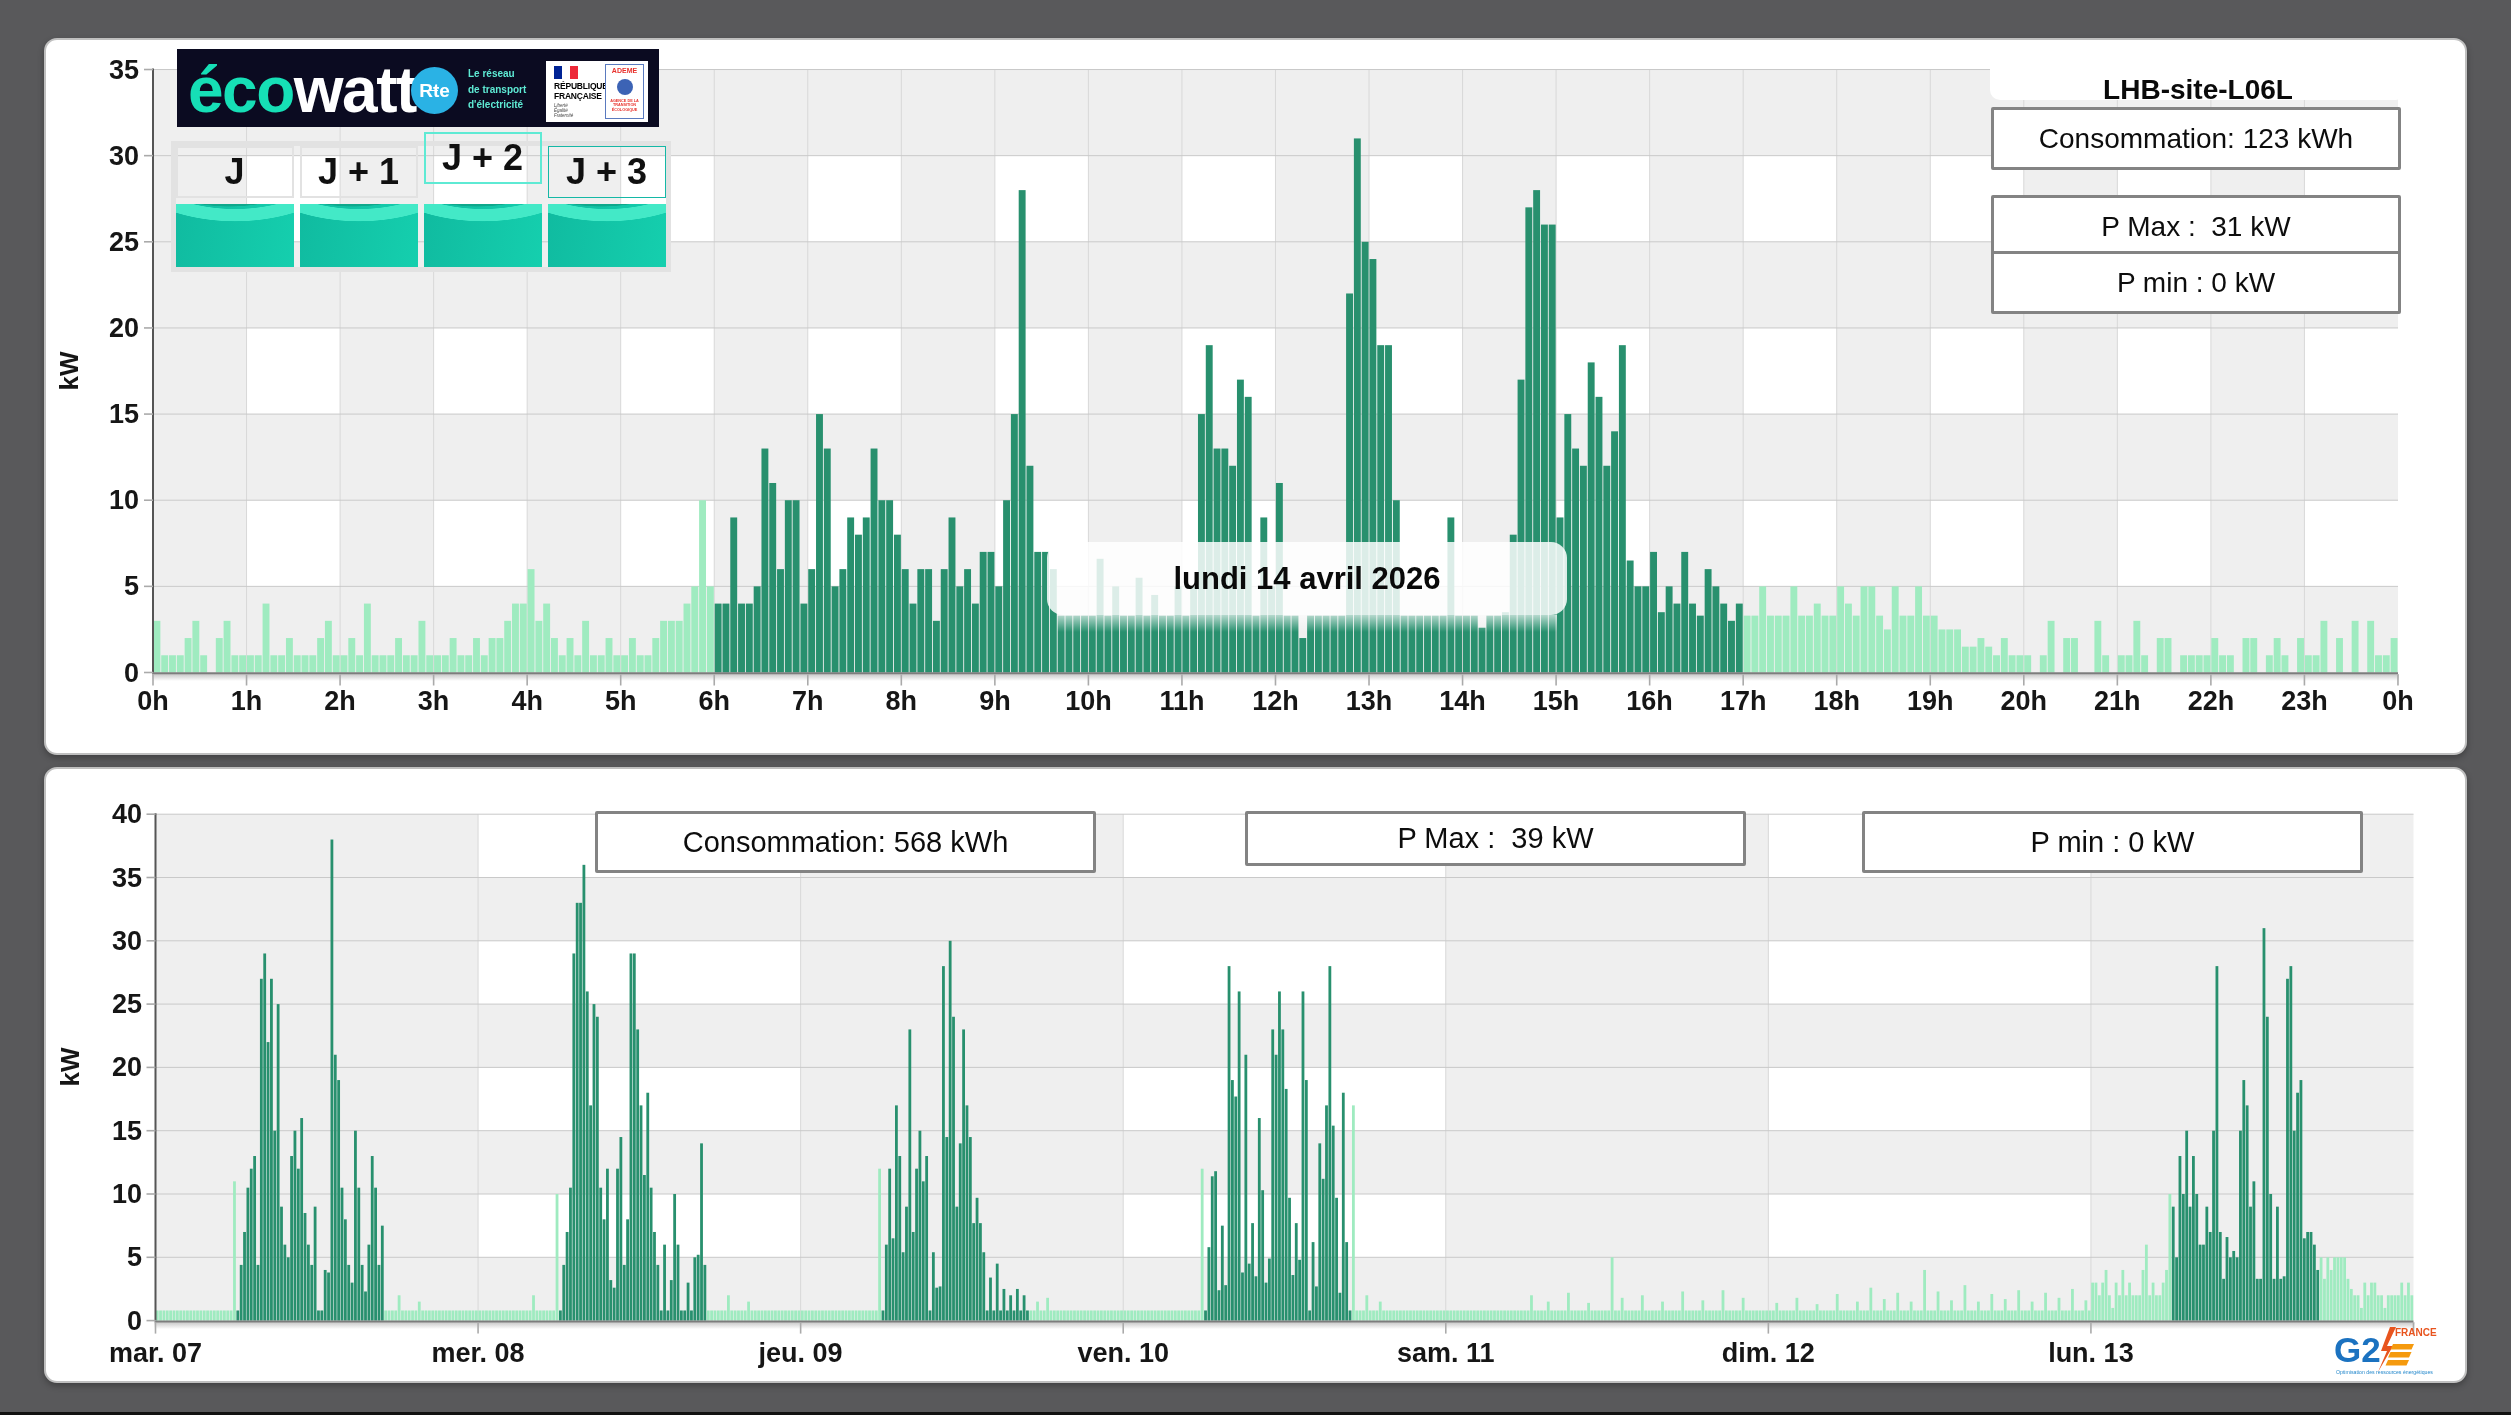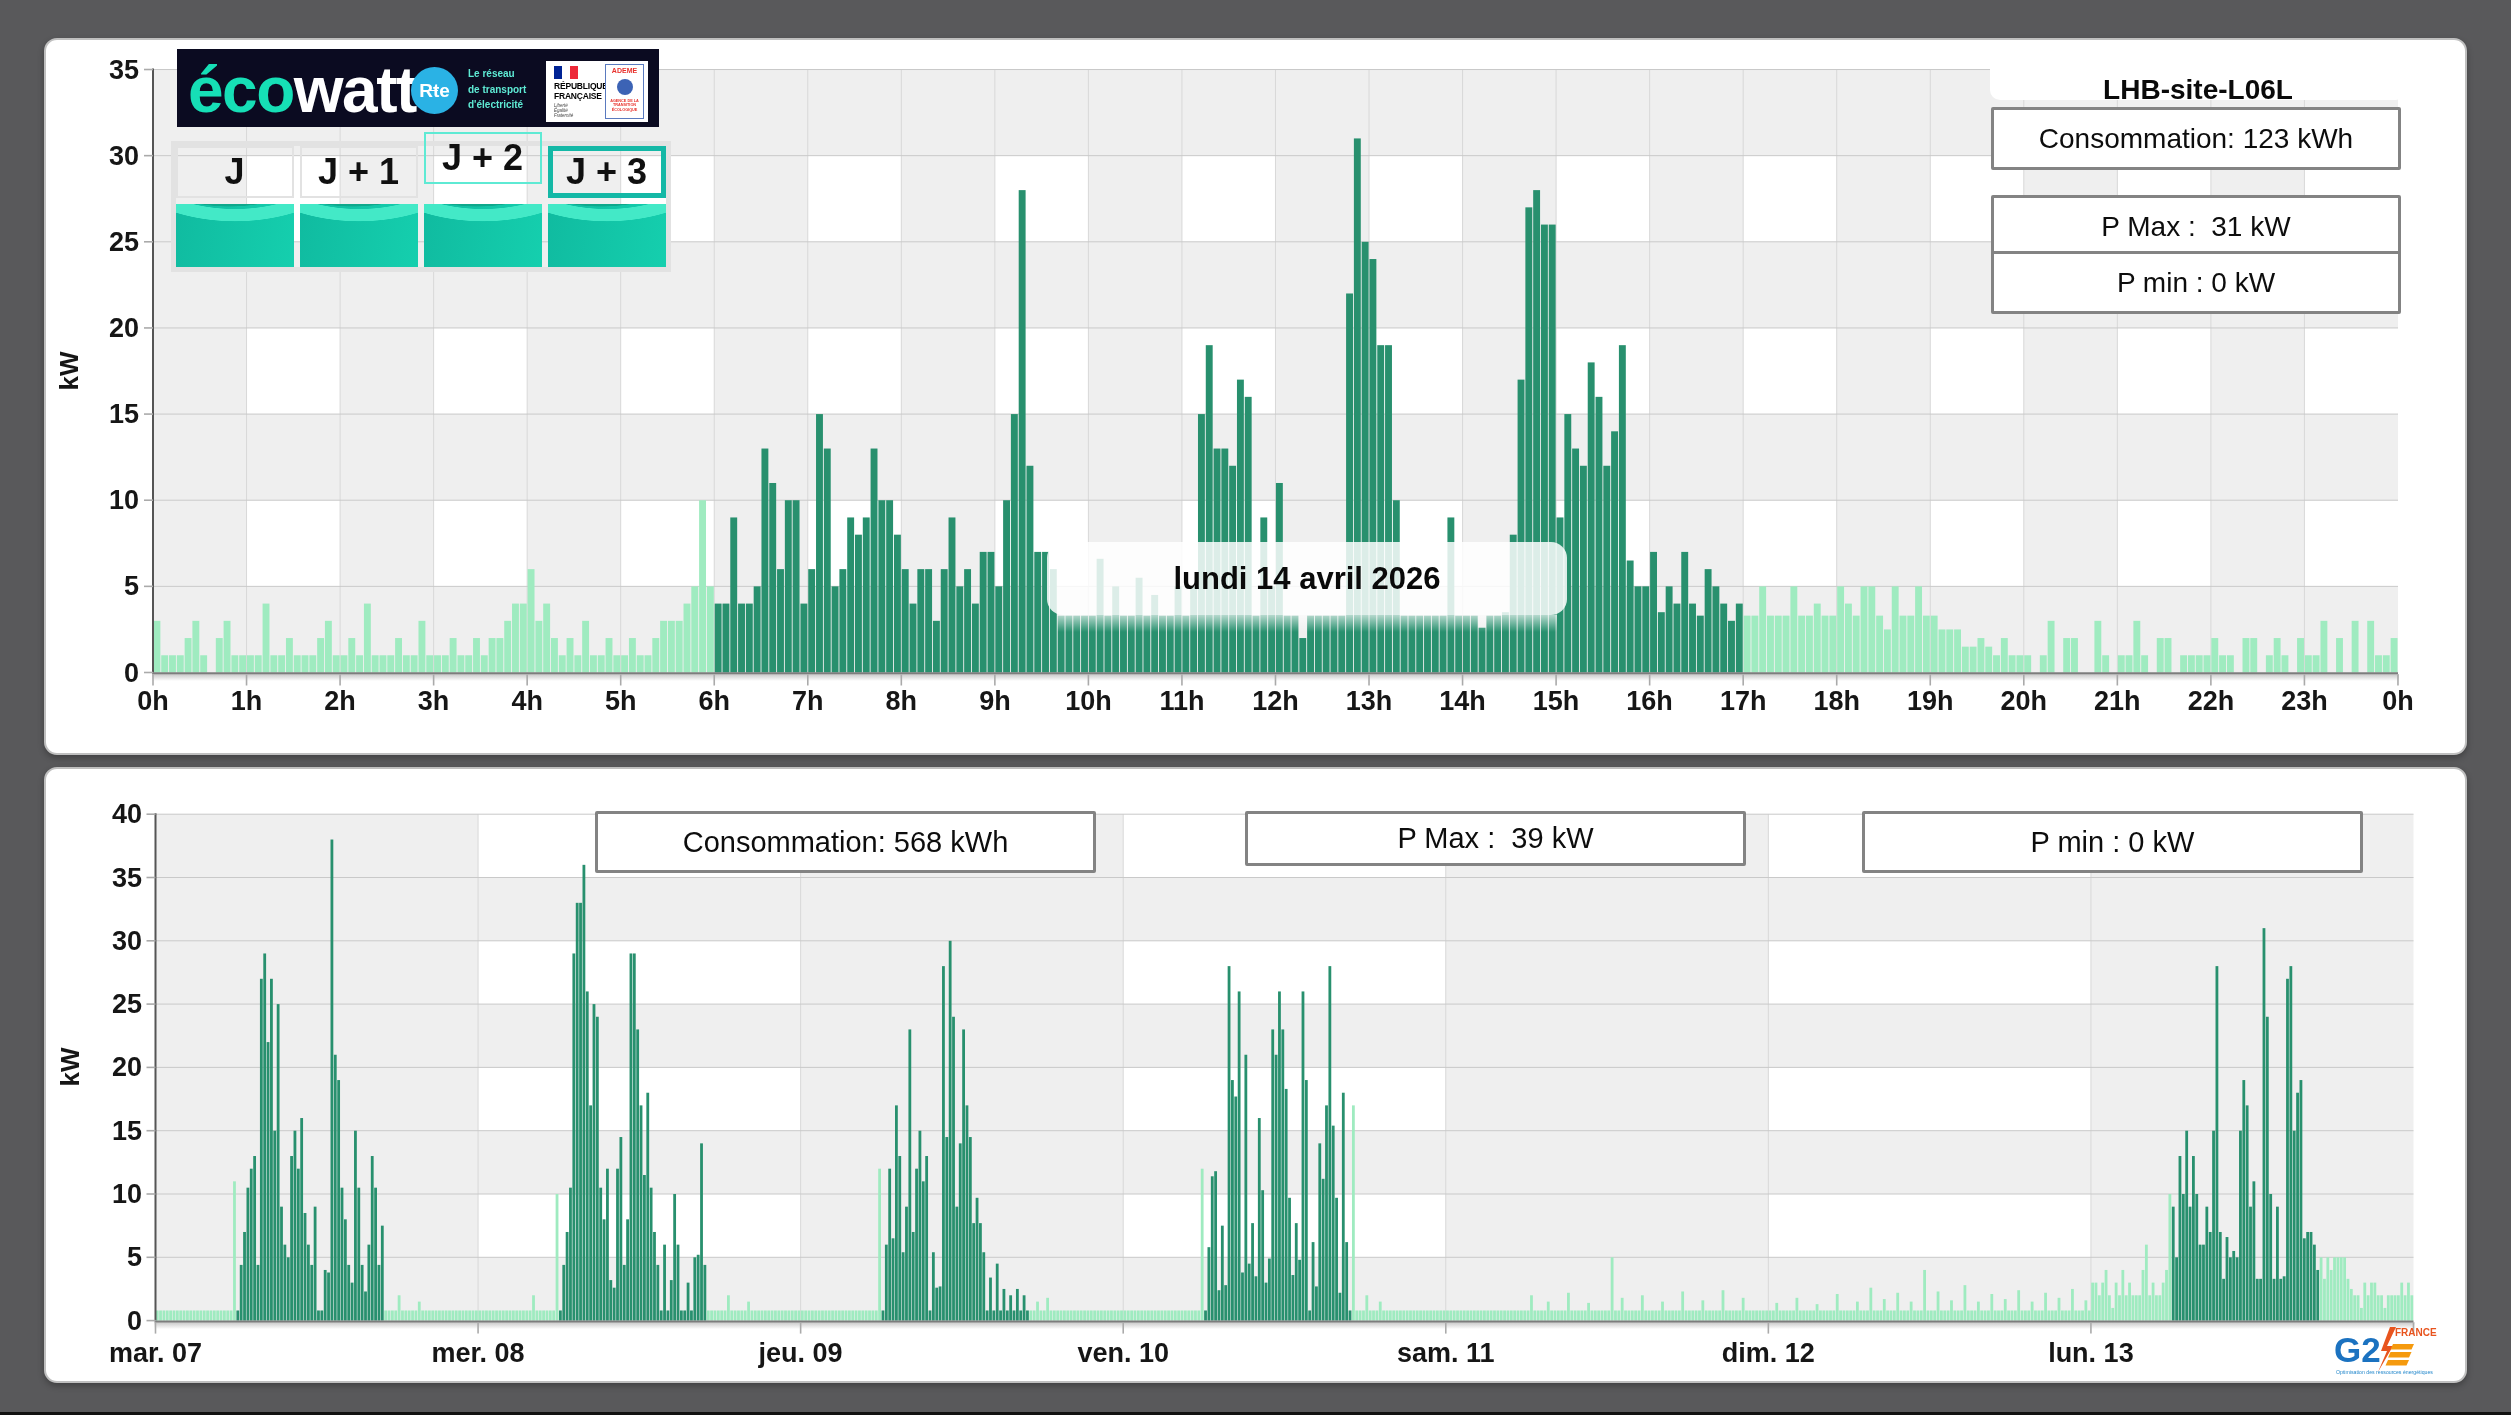--- a/index.html
+++ b/index.html
@@ -1223,21 +1223,21 @@
       linear-gradient(100deg, #10bba0, #15cfae);"></div>
 <div class="abs" style="left:423.5px;top:132px;width:118.0px;height:52.0px;
       border:2px solid #5eead4;font-size:36px;font-weight:700;color:#101010;
       display:flex;align-items:center;justify-content:center;">J + 2</div>
 <div class="tile-img" style="left:423.5px;top:204.0px;width:118.0px;height:63.0px;
       background:
       radial-gradient(155% 185% at 50% -110%, rgba(0,0,0,0) 0 63.5%, #43e9c7 64% 74%, rgba(0,0,0,0) 74.5%),
       radial-gradient(155% 185% at 45% -115%, #0fa88c 0 64%, rgba(0,0,0,0) 64.5%),
       linear-gradient(100deg, #10bba0, #15cfae);"></div>
 <div class="abs" style="left:547.5px;top:146.0px;width:118.0px;height:52.0px;
-      border:5px solid #14b8a6;font-size:36px;font-weight:700;color:#101010;
+      border:1px solid #14b8a6;font-size:36px;font-weight:700;color:#101010;
       display:flex;align-items:center;justify-content:center;">J + 3</div>
 <div class="tile-img" style="left:547.5px;top:204.0px;width:118.0px;height:63.0px;
       background:
       radial-gradient(155% 185% at 50% -110%, rgba(0,0,0,0) 0 63.5%, #43e9c7 64% 74%, rgba(0,0,0,0) 74.5%),
       radial-gradient(155% 185% at 45% -115%, #0fa88c 0 64%, rgba(0,0,0,0) 64.5%),
       linear-gradient(100deg, #10bba0, #15cfae);"></div>
 <div class="abs" style="left:1990px;top:56px;width:416px;height:44px;background:#fff;border-radius:10px;"></div>
 <div class="abs" style="left:1990px;top:74px;width:416px;text-align:center;font-size:28px;font-weight:700;color:#0a0a0a;">LHB-site-L06L</div>
 <div class="statbox" style="left:1991px;top:107px;width:410px;height:63px;">Consommation: 123 kWh</div>
 <div class="statbox" style="left:1991px;top:179px;width:410px;height:63px;margin-top:16px;">P Max :  31 kW</div>

